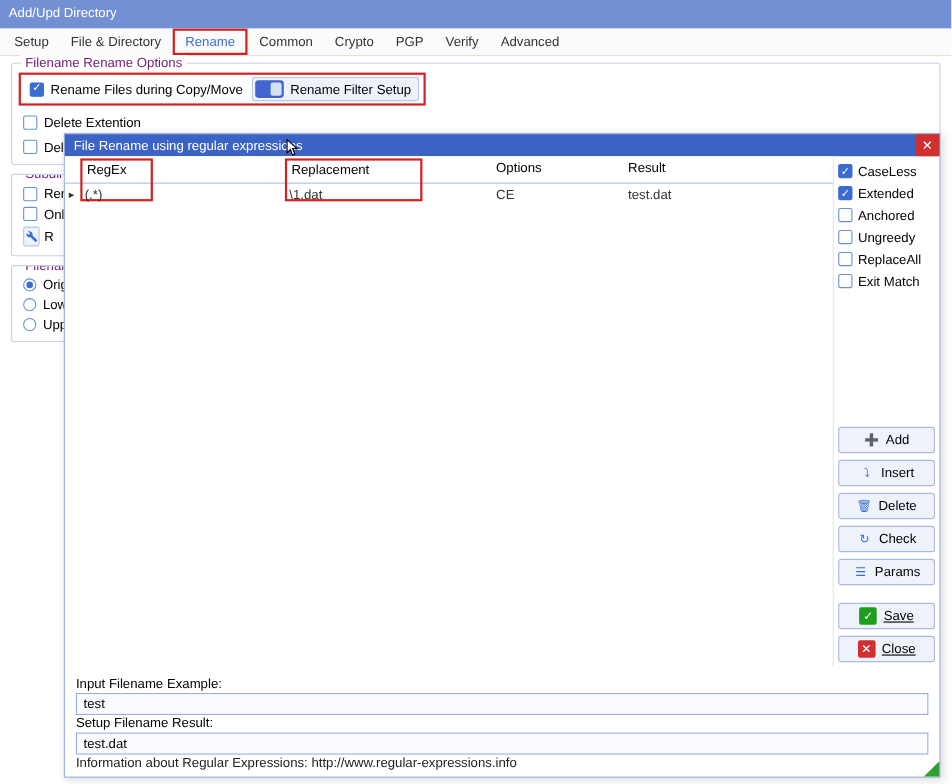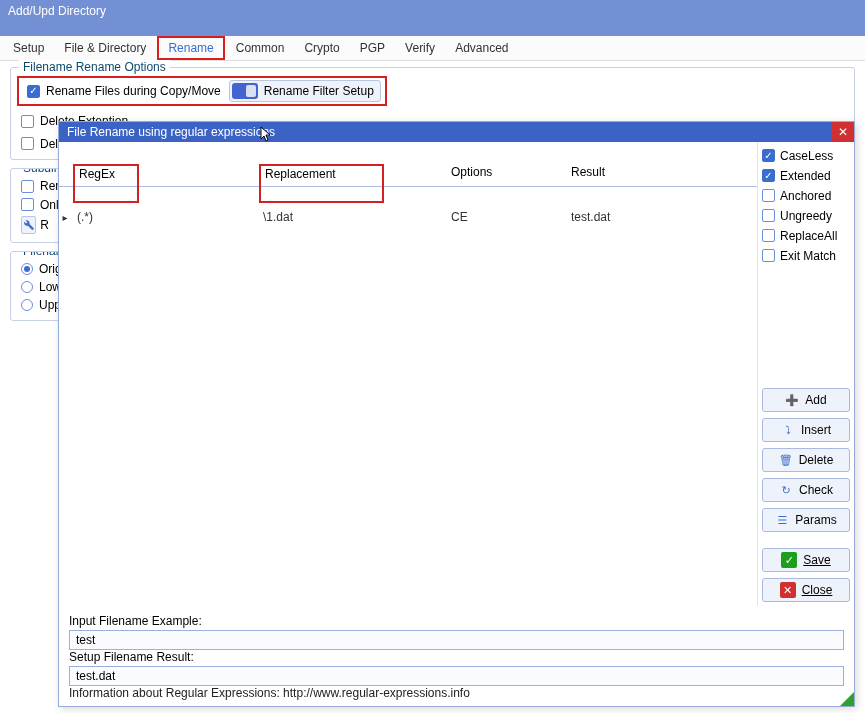--- a/index.html
+++ b/index.html
@@ -1,27 +1,27 @@
 <!DOCTYPE html>
 <html><head>
 <meta charset="utf-8">
 <style>
 * { box-sizing: border-box; font-family: 'Segoe UI', Tahoma, sans-serif; }
 body { margin: 0; background: #fff; width: 865px; height: 713px; overflow: hidden; position: relative; font-size: 12px; }
 
 
-.main-titlebar { background: #7390d4; color: #fff; height: 36px; line-height: 22px; padding-left: 8px; font-size: 12px; }
+.main-titlebar { background: #7390d4; color: #fff; height: 26px; line-height: 22px; padding-left: 8px; font-size: 12px; }
 .menubar { background: #fbfbfc; height: 24px; border-bottom: 1px solid #e0e0e0; display: flex; align-items: center; padding: 12px 4px; gap: 2px; }
 .menu-item { padding: 3px 9px; color: #333; cursor: pointer; }
 .menu-item.active { border: 1px solid #3b6dd0; color: #3b6dd0; }
 .red-box { border: 2px solid #d42020 !important; }
 
 .content-area { padding: 6px 10px; }
 .groupbox { border: 1px solid #c8d0e6; border-radius: 3px; padding: 8px 6px 6px; margin-bottom: 8px; position: relative; }
-.groupbox-title { position: absolute; top: -8px; left: 8px; background: #fff; padding: 0 4px; font-size: 12px; color: #0c4a6e; }
+.groupbox-title { position: absolute; top: -8px; left: 8px; background: #fff; padding: 0 4px; font-size: 12px; color: #701a75; }
 
 .chk { display: inline-flex; align-items: center; gap: 6px; margin: 2px 4px; }
 .chk-box { width: 13px; height: 13px; border: 1px solid #6b8fd8; background: #fff; border-radius: 2px; display: inline-flex; align-items: center; justify-content: center; }
 .chk-box.checked { background: #3b6dd0; border-color: #3b6dd0; }
 .chk-box.checked::after { content: '✓'; color: #fff; font-size: 10px; line-height: 1; }
 .radio { display: inline-flex; align-items: center; gap: 6px; margin: 2px 4px; }
 .radio-dot { width: 12px; height: 12px; border: 1px solid #6b8fd8; border-radius: 50%; display: inline-flex; align-items: center; justify-content: center; }
 .radio-dot.checked::after { content: ''; width: 6px; height: 6px; background: #3b6dd0; border-radius: 50%; }
 
 .toggle-btn { display: inline-flex; align-items: center; background: #eef2fb; border: 1px solid #b8c6e6; border-radius: 3px; padding: 2px 6px 2px 2px; gap: 6px; }
@@ -31,21 +31,21 @@
 
 .icon-btn { display: inline-flex; align-items: center; justify-content: center; width: 20px; height: 18px; background: #eef2fb; border: 1px solid #b8c6e6; border-radius: 2px; }
 
 
 .modal { position: absolute; background: #fff; border: 1px solid #97aad8; box-shadow: 2px 2px 8px rgba(0,0,0,0.15); display: flex; flex-direction: column; }
 .modal-titlebar { background: #3b63c5; color: #fff; height: 20px; display: flex; align-items: center; justify-content: space-between; padding-left: 8px; font-size: 12px; }
 .modal-closebtn { width: 22px; height: 20px; background: #d03030; display: flex; align-items: center; justify-content: center; color: #fff; font-size: 12px; cursor: pointer; }
 .modal-body { flex: 1; display: flex; flex-direction: column; }
 .modal-top { flex: 1; display: flex; }
 .grid-area { flex: 1; border-right: 1px solid #e0e4ee; }
-.grid-header, .grid-row { display: flex; margin-top: 20px; }
+.grid-header, .grid-row { display: flex; }
 .grid-header { border-bottom: 1px solid #b0bde0; background: #fff; }
 .grid-cell { padding: 3px 6px; font-size: 12px; }
 .gc-regex { width: 186px; }
 .gc-repl { width: 188px; }
 .gc-opts { width: 120px; }
 .gc-result { flex: 1; }
 .grid-row .grid-cell { color: #333; }
 .row-indicator { width: 12px; display: inline-flex; align-items: center; justify-content: center; color: #333; font-size: 10px; }
 
 .side-panel { width: 96px; padding: 4px; display: flex; flex-direction: column; }

